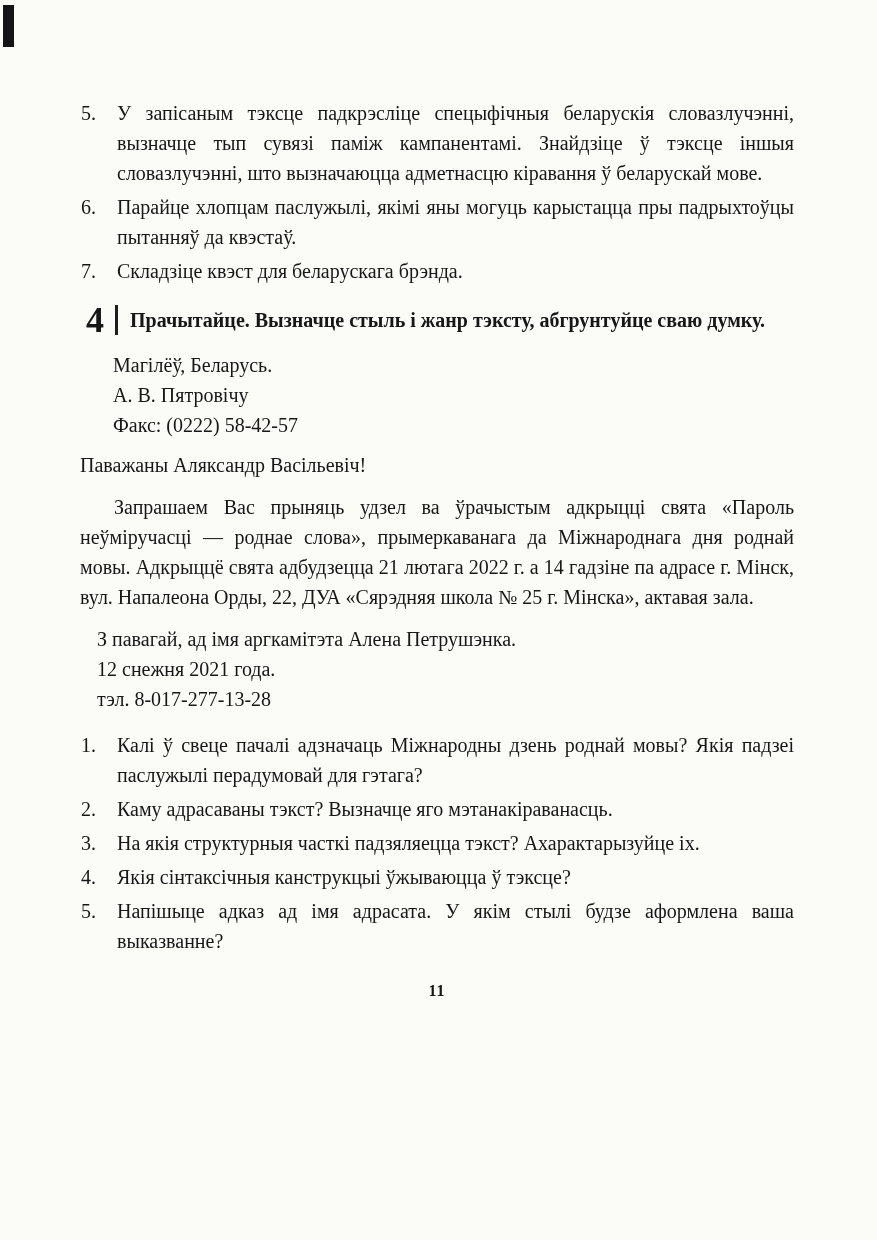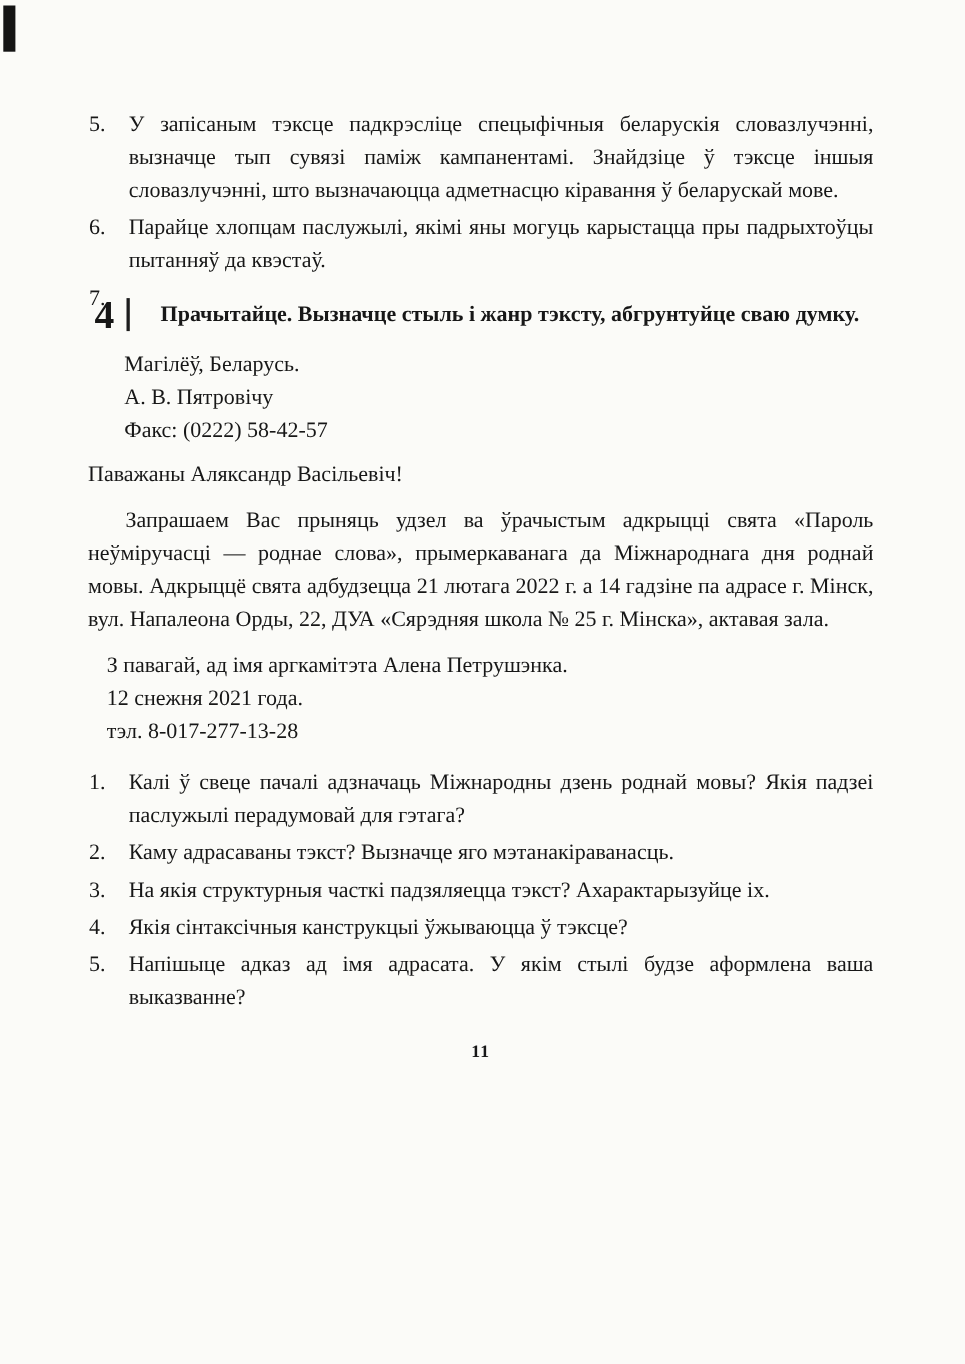--- a/index.html
+++ b/index.html
@@ -57,21 +57,21 @@
     margin: 16px 0 12px 0;
   }
   .ex-num {
     font-size: 36px;
     font-weight: bold;
     padding: 0 11px 0 6px;
     line-height: 1;
   }
   .ex-title {
     border-left: 3px solid #1d1d1d;
-    padding-left: 28px;
+    padding-left: 12px;
     font-weight: bold;
     text-align: left;
   }
   .address {
     margin-left: 33px;
   }
   .salutation {
     text-align: left;
     margin: 10px 0 12px 0;
   }
@@ -106,20 +106,21 @@
       <li class="item">
         <span class="num">5.</span>
         <span class="txt">У запісаным тэксце падкрэсліце спецыфічныя беларускія словазлучэнні, вызначце тып сувязі паміж кампанентамі. Знайдзіце ў тэксце іншыя словазлучэнні, што вызначаюцца адметнасцю кіравання ў беларускай мове.</span>
       </li>
       <li class="item">
         <span class="num">6.</span>
         <span class="txt">Парайце хлопцам паслужылі, якімі яны могуць карыстацца пры падрыхтоўцы пытанняў да квэстаў.</span>
       </li>
       <li class="item">
         <span class="num">7.</span>
+        <span class="txt">Складзіце квэст для беларускага брэнда.</span>
       </li>
     </ol>
 
     <div class="exercise-header">
       <span class="ex-num">4</span>
       <span class="ex-title">Прачытайце. Вызначце стыль і жанр тэксту, абгрунтуйце сваю думку.</span>
     </div>
 
     <div class="address">
       <div>Магілёў, Беларусь.</div>

